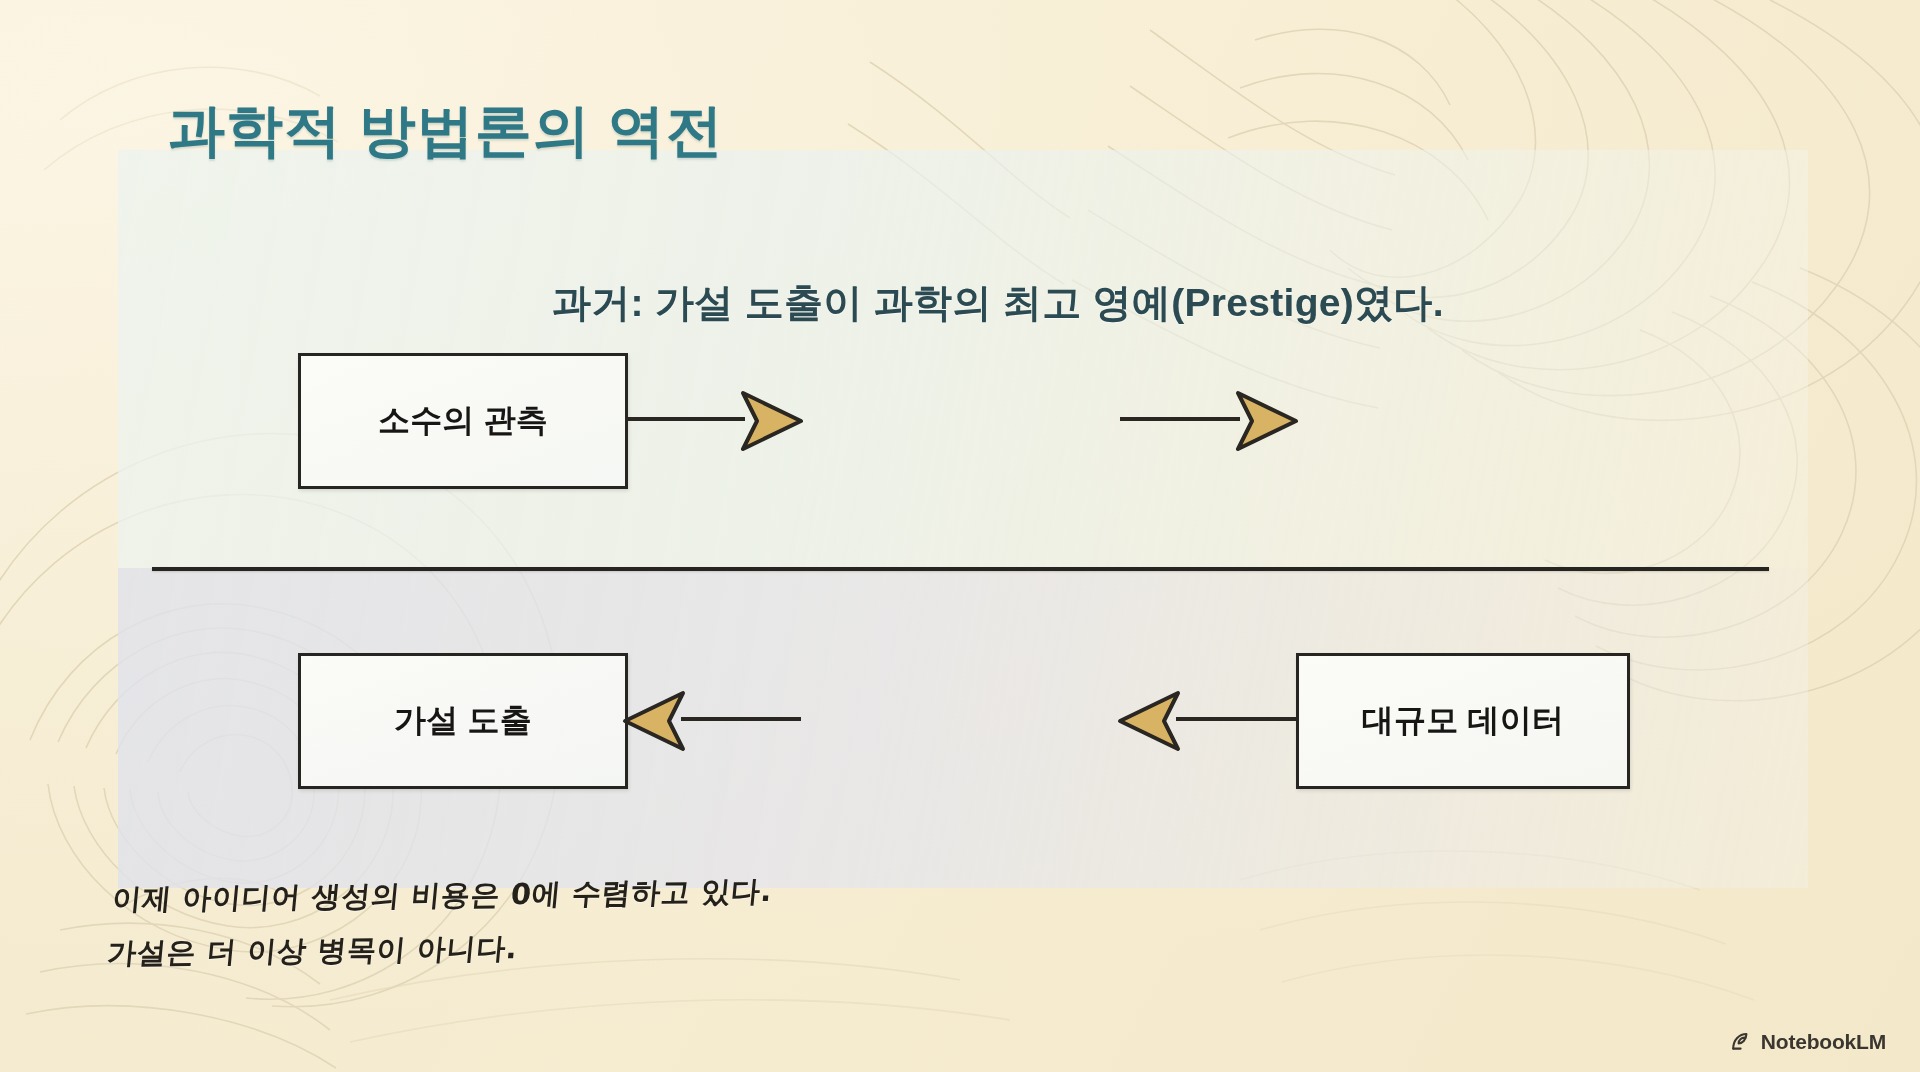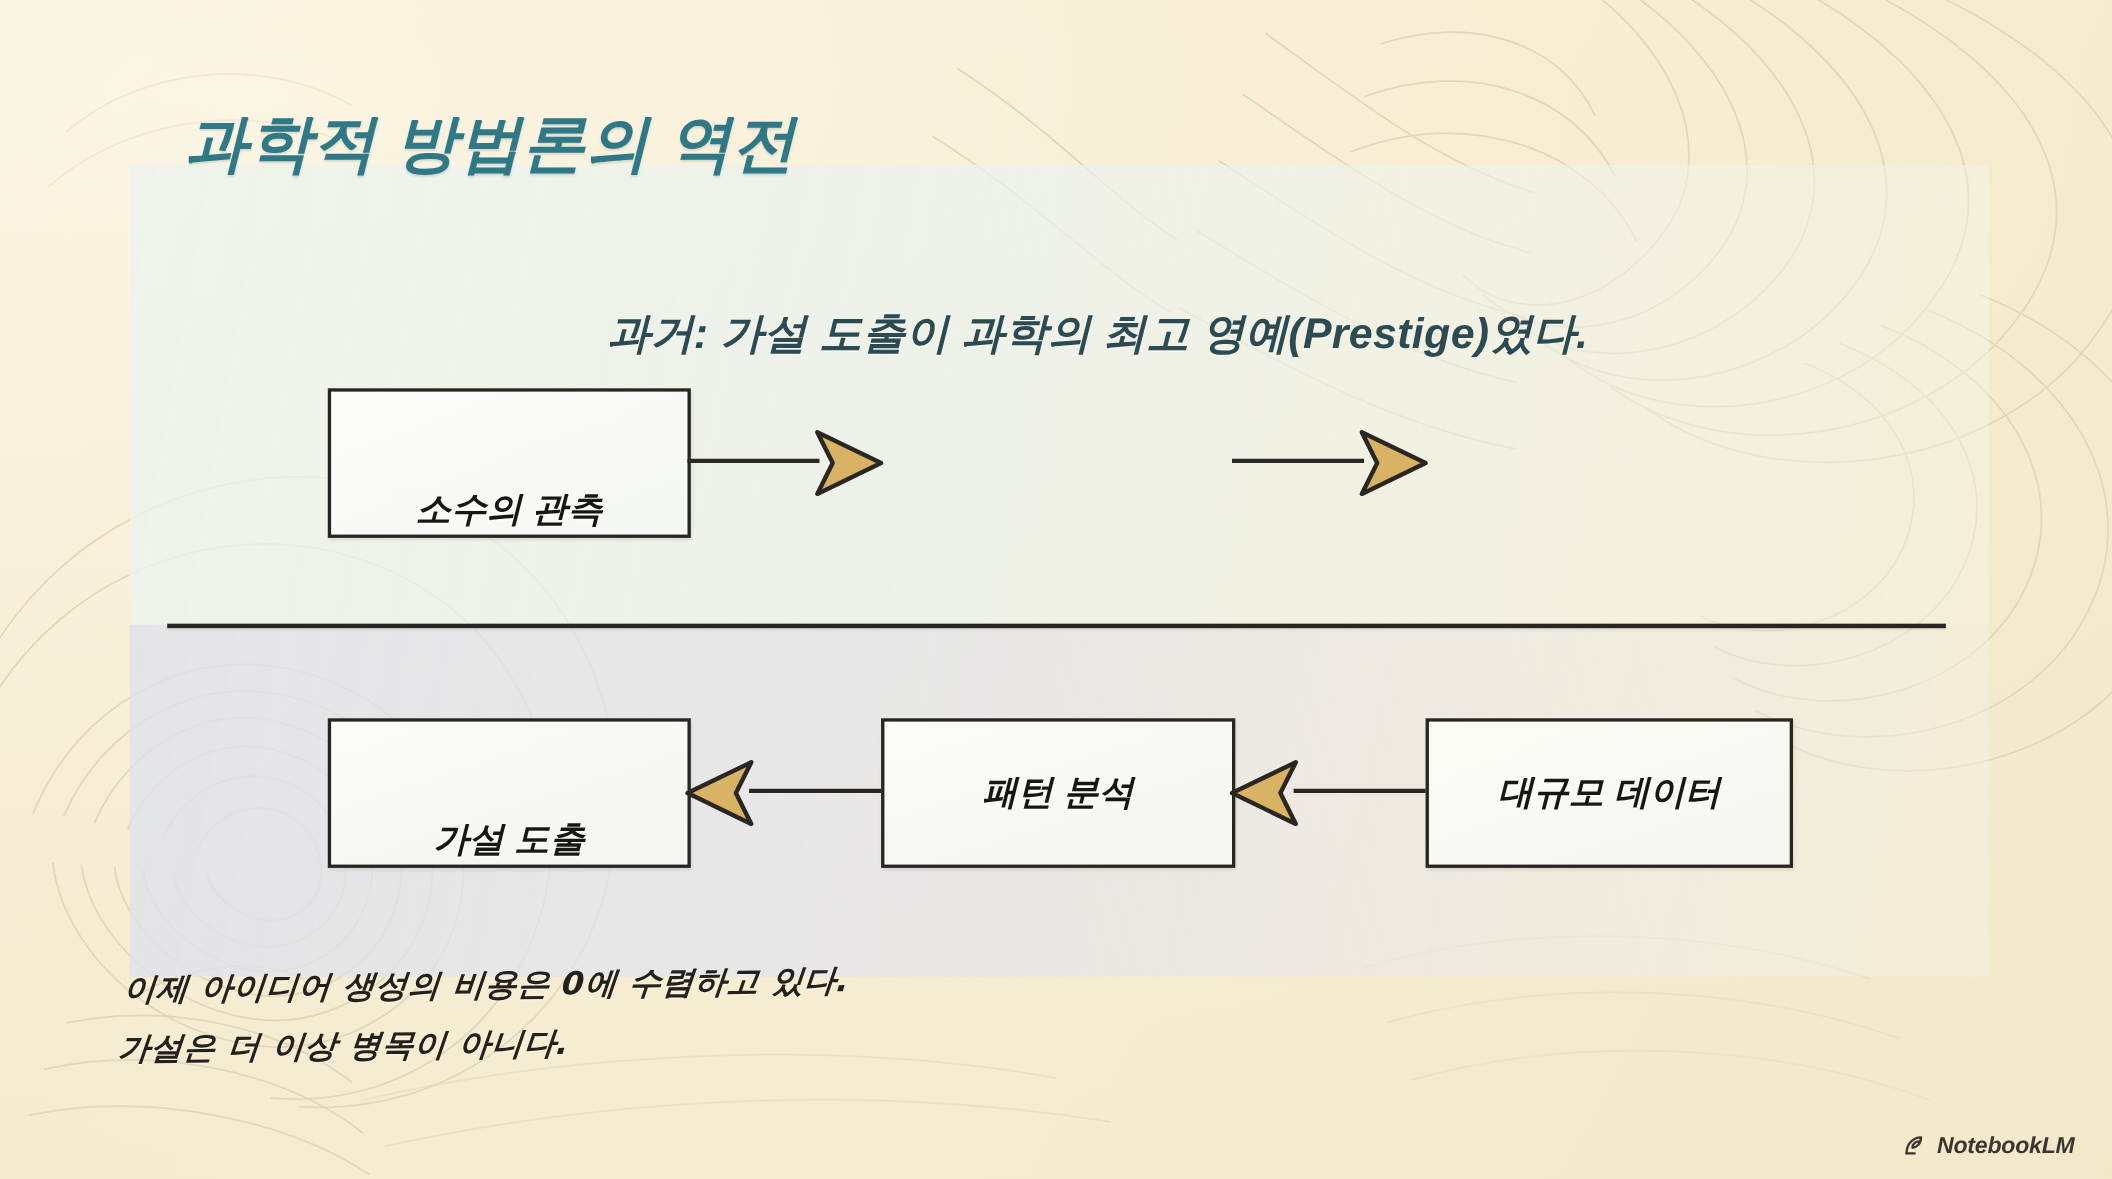--- a/index.html
+++ b/index.html
@@ -7,21 +7,20 @@
     width:1920px; height:1072px;
     overflow:hidden;
     font-family:"Liberation Sans", sans-serif;
   }
 
   #slide {
     position:relative;
     width:1920px; height:1072px;
     background:#FAF3E0;
     overflow:hidden;
-    font-style:italic;
   }
 
   
   .paper-base {
     position:absolute; inset:0;
     background:
       radial-gradient(120% 90% at 12% 8%,  #FCF6E6 0%, #F9F1DD 38%, #F6EDD5 70%, #F3E9CE 100%);
   }
   .paper-warm {
     position:absolute; inset:0;
@@ -86,21 +85,21 @@
   }
   .node span {
     font-size:32px;
     font-weight:700;
     color:#171614;
     letter-spacing:0.2px;
     white-space:nowrap;
     text-shadow:0 1px 1px rgba(255,255,255,0.55);
   }
 
-  .n1 { left:298px;  width:330px;align-items:flex-end; }
+  .n1 { left:298px;  width:330px; }
   .n2 { left:801px;  width:322px; }
   .n3 { left:1296px; width:334px; }
 
   
   .arrow { position:absolute; top:353px; height:136px; width:176px; }
   .arrow svg { display:block; width:100%; height:100%; overflow:visible; }
   .a1 { left:625px; }
   .a2 { left:1120px; }
   .a3 { left:625px;  top:653px; }
   .a4 { left:1120px; top:653px; }
@@ -237,23 +236,20 @@
       <path d="M176,68 L118,40 L132,68 L118,96 Z" fill="#D9B364" stroke="#2A2722" stroke-width="4" stroke-linejoin="round"></path>
     </svg>
   </div>
 
   <div class="divider"></div>
 
   <div class="row row-2">
     <div class="node n1">
       <span>가설 도출</span>
     </div>
-    <div class="node n2">
-      <span>패턴 분석</span>
-    </div>
     <div class="node n3">
       <span>대규모 데이터</span>
     </div>
   </div>
 
   <div class="arrow a3">
     <svg viewBox="0 0 176 136" preserveAspectRatio="none">
       <path d="M176,66 L56,66" stroke="#2A2722" stroke-width="4" fill="none"></path>
       <path d="M0,68 L58,40 L44,68 L58,96 Z" fill="#D9B364" stroke="#2A2722" stroke-width="4" stroke-linejoin="round"></path>
     </svg>

